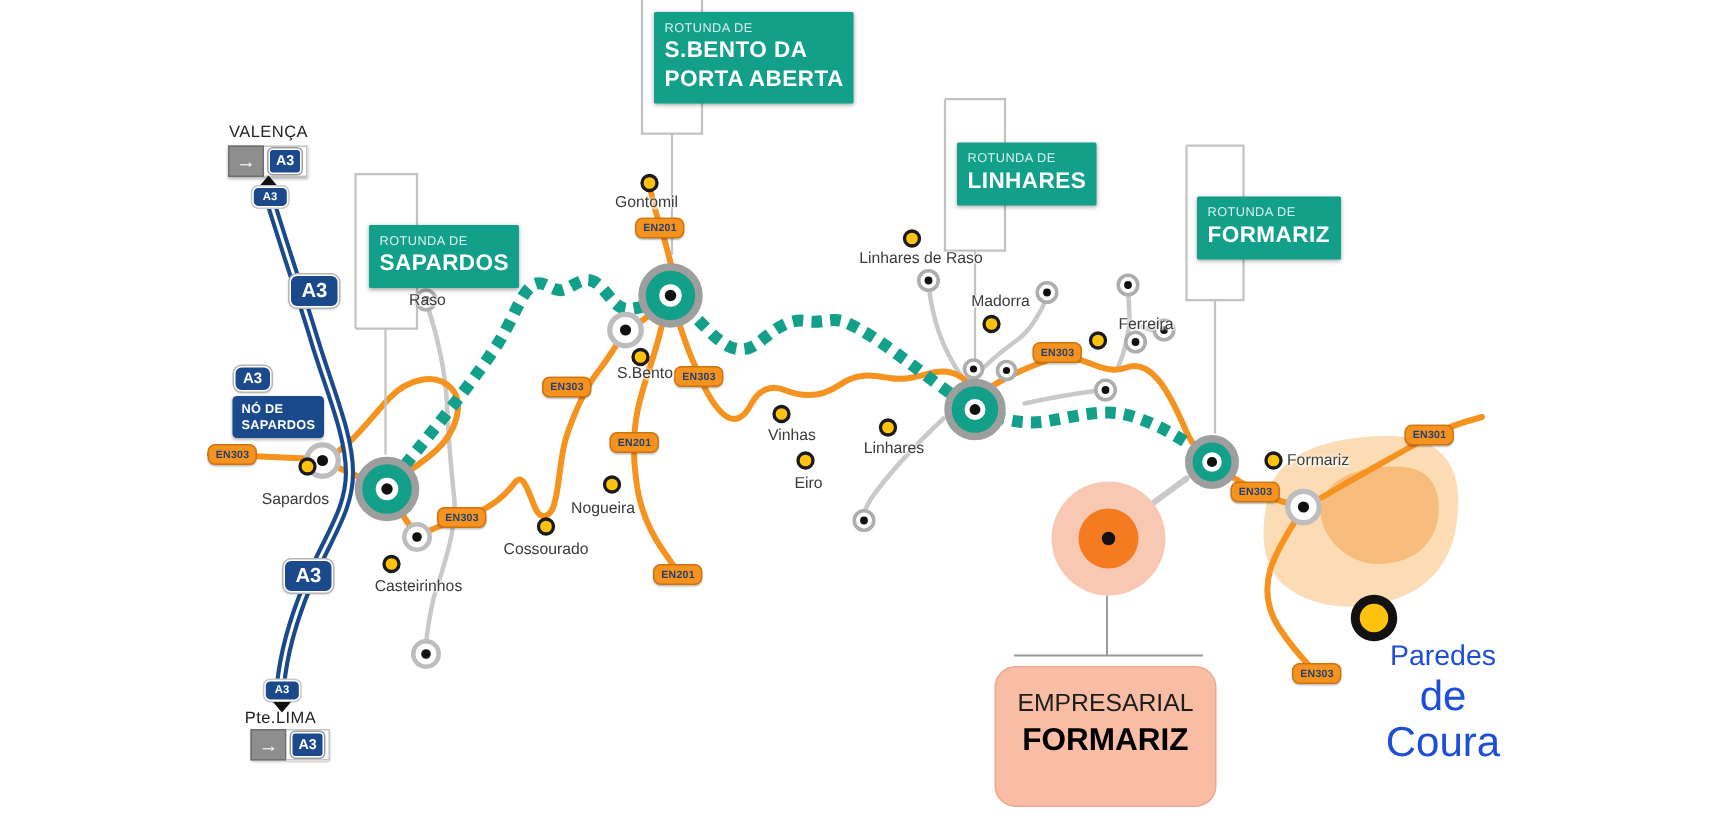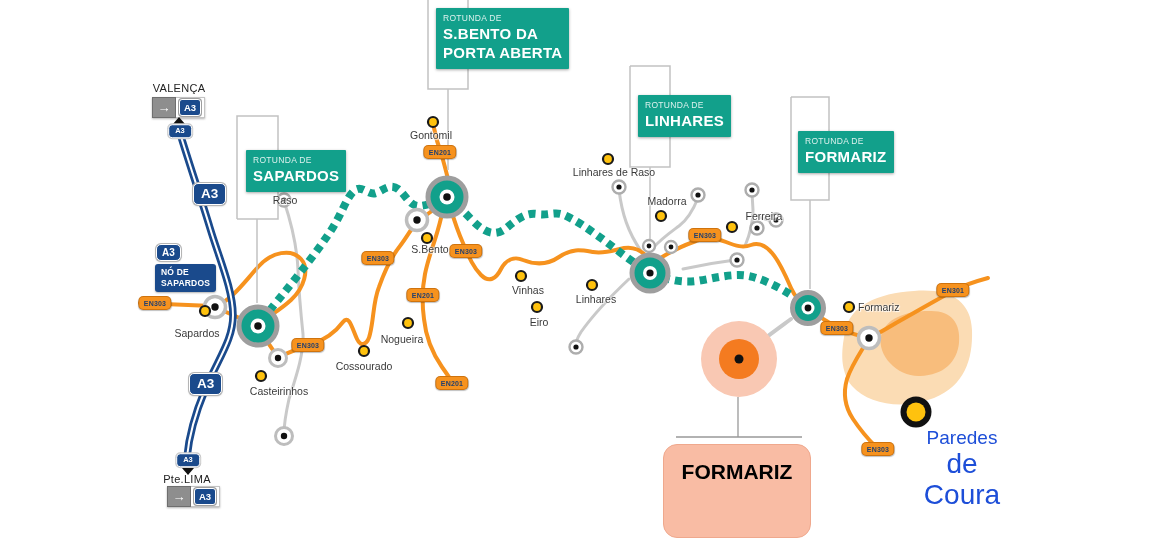--- a/index.html
+++ b/index.html
@@ -302,16 +302,17 @@
   <div class="vlabel" style="left:764px;top:210px;">Ferreira</div>
   <div class="vlabel left-anchor" style="left:858px;top:301px;">Formariz</div>
   <div class="vlabel raso" style="left:285px;top:182px;">Raso</div>
 
   <div class="townname">
     <div class="t1">Paredes</div>
     <div class="t2">de Coura</div>
   </div>
 
   <div class="parquebox">
+    <div class="p1">EMPRESARIAL</div>
     <div class="p3">FORMARIZ</div>
   </div>
 
 </div>
 
 </body></html>

